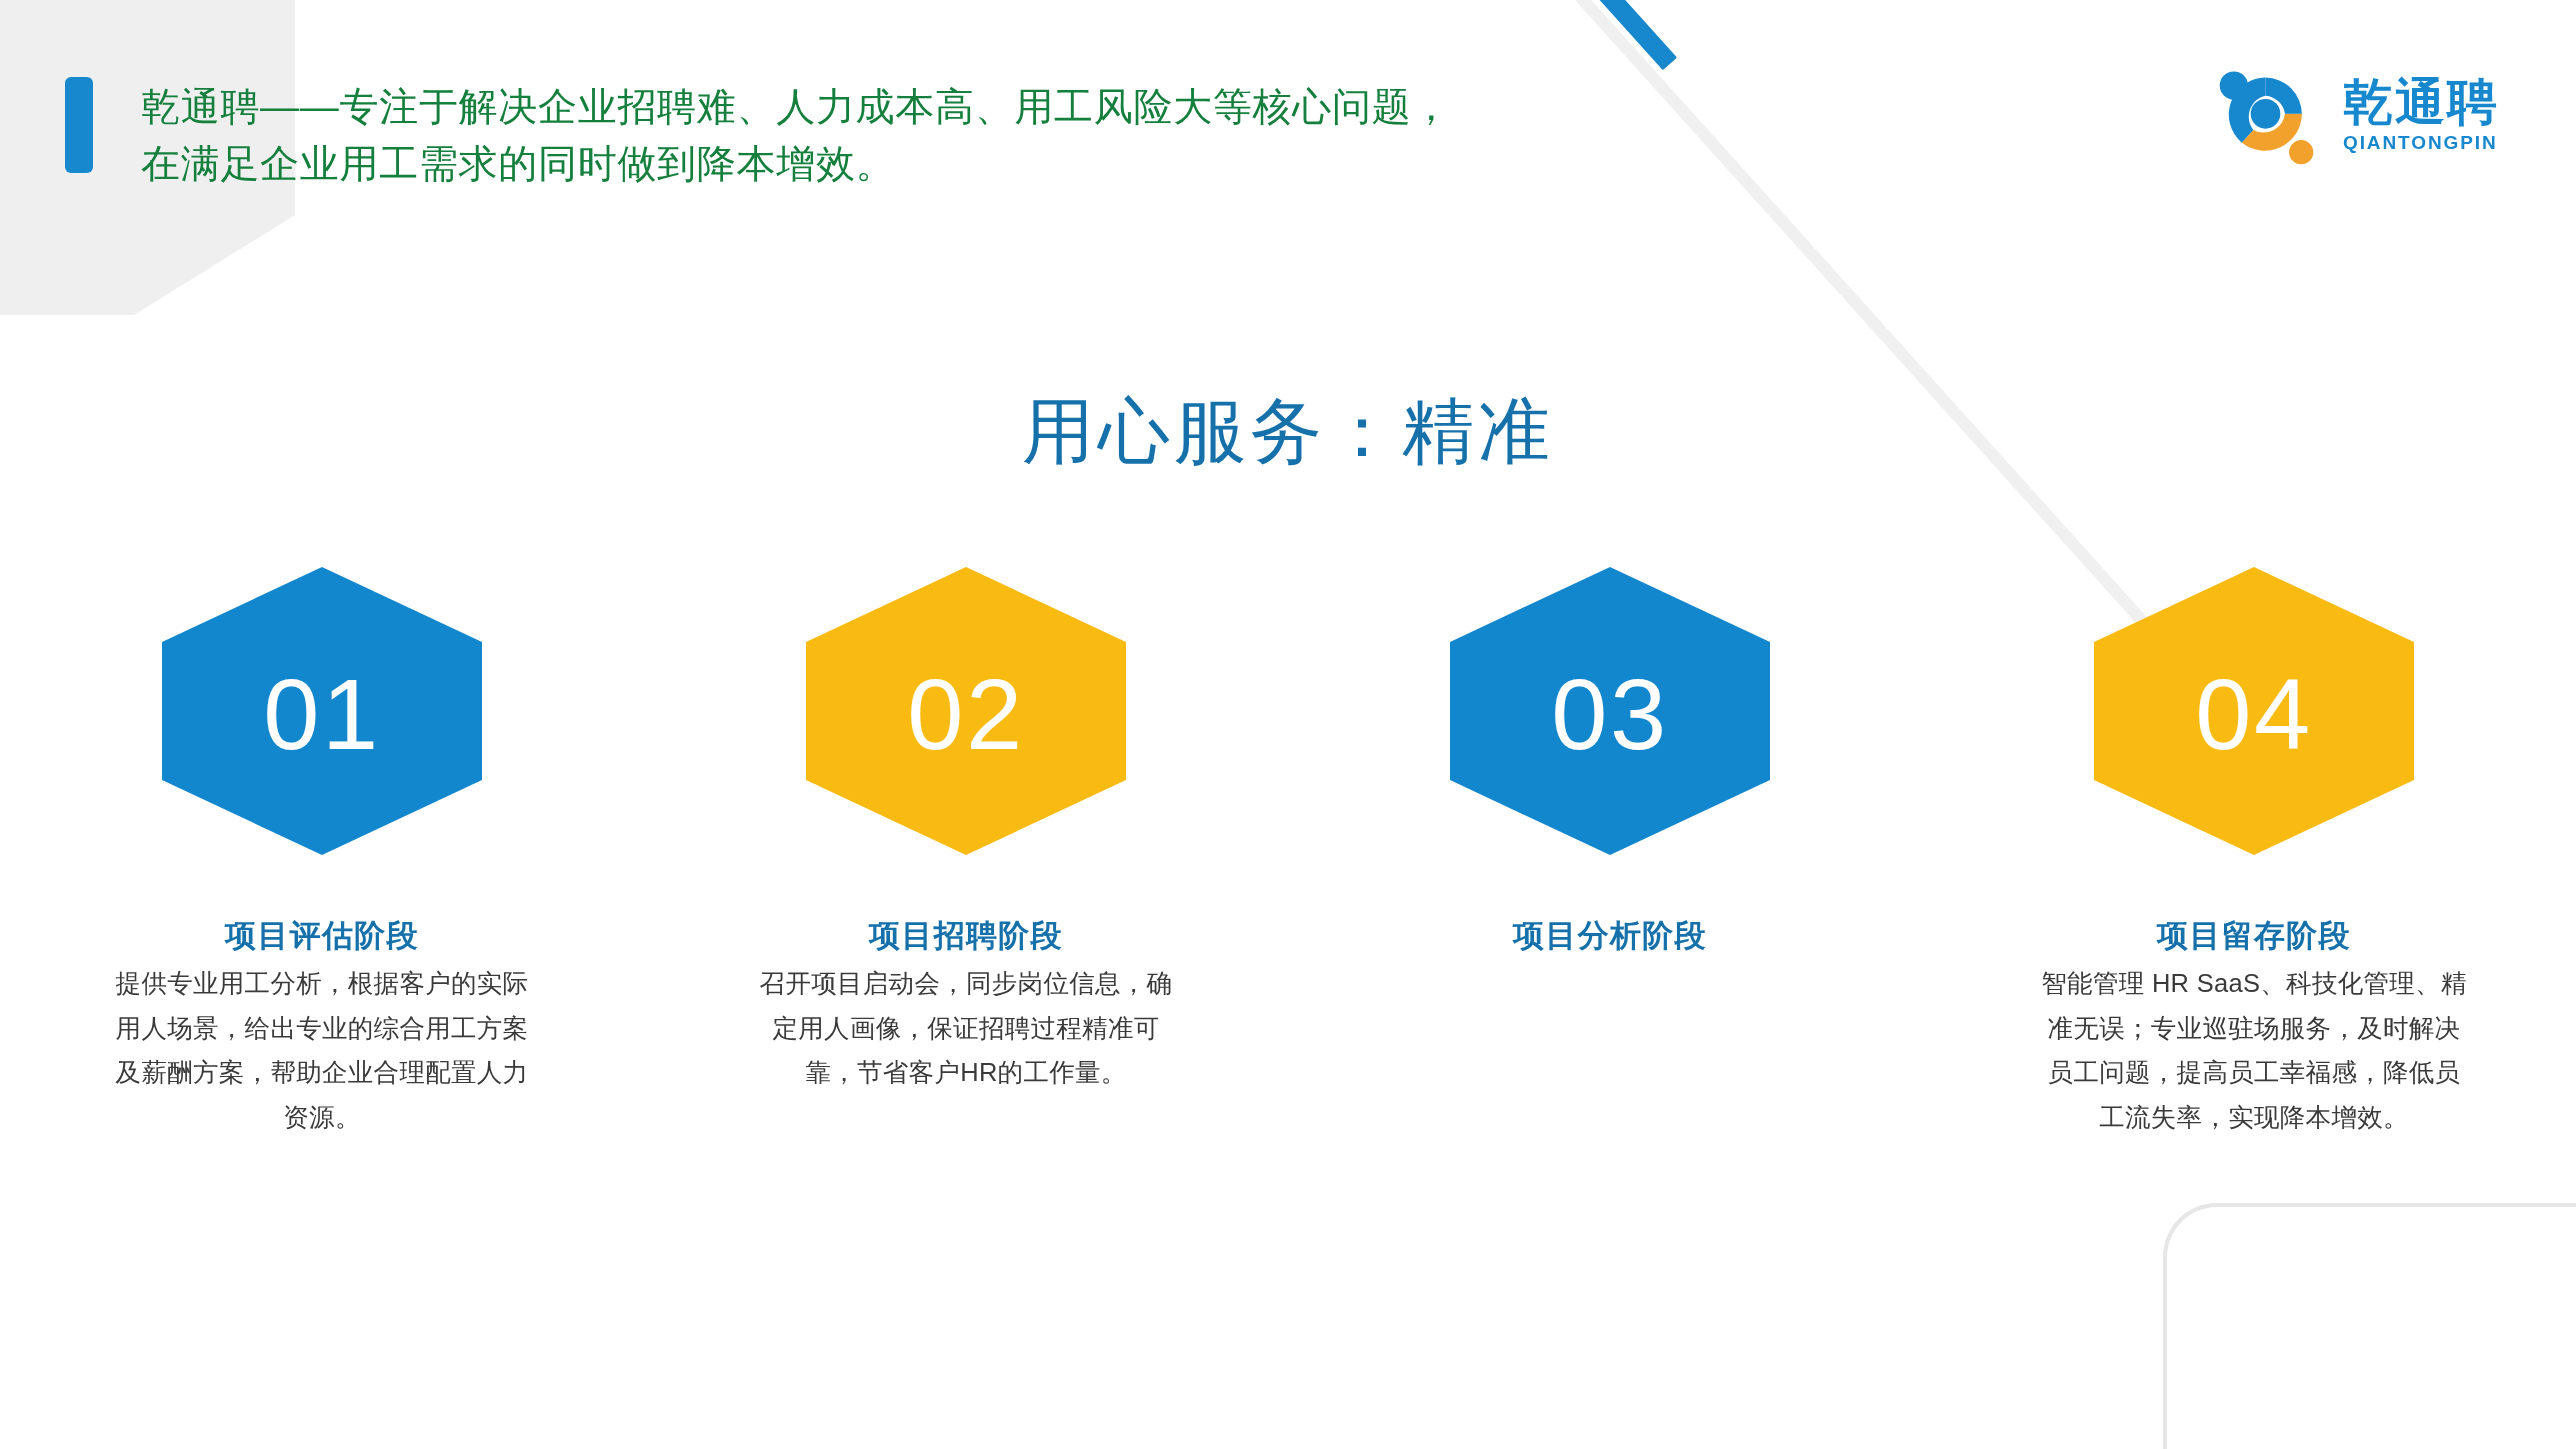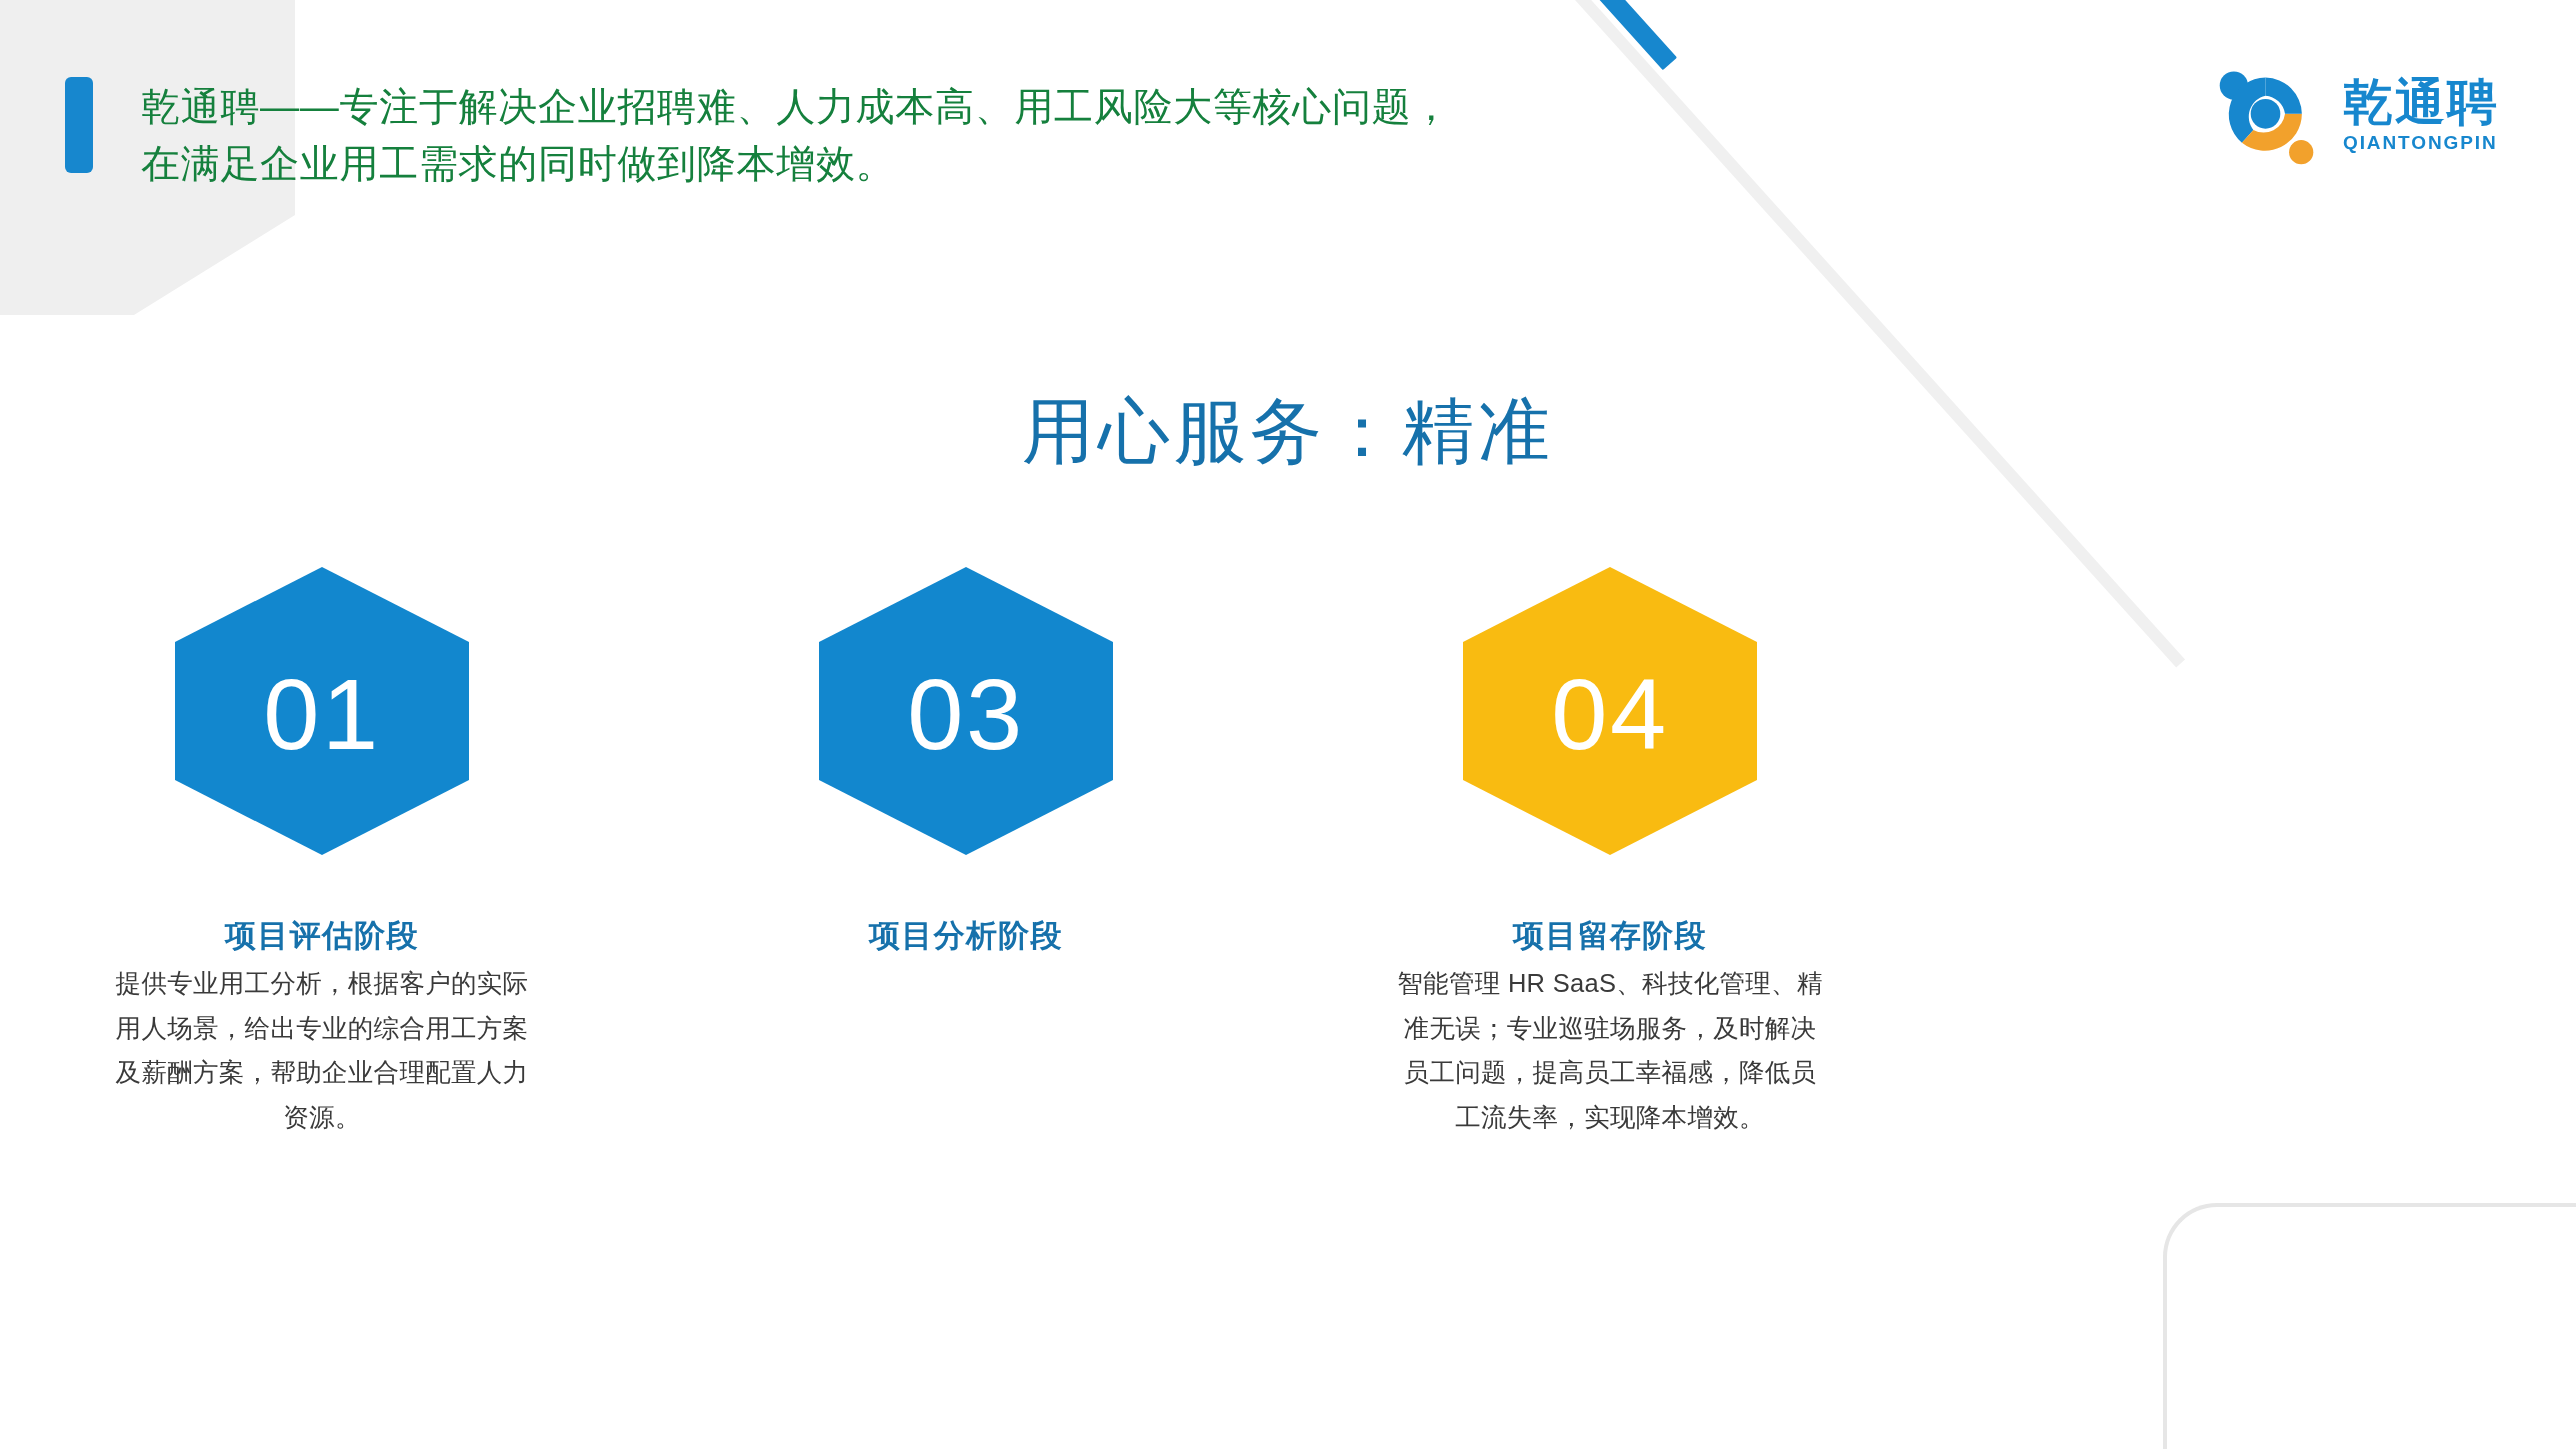--- a/index.html
+++ b/index.html
@@ -88,21 +88,21 @@
   
   .cards{
     position:absolute;left:0;top:567px;width:100%;height:738px;
     display:flex;z-index:3;
   }
   .card{
     width:25%;
     display:flex;flex-direction:column;align-items:center;
   }
   .hex{
-    width:294px;height:288px;position:relative;
+    width:320px;height:288px;position:relative;
     clip-path:polygon(50% 0%,100% 26%,100% 74%,50% 100%,0% 74%,0% 26%);
     display:flex;align-items:center;justify-content:center;
     margin-bottom:0px;
   }
   .hex-blue{background:#1287ce;}
   .hex-gold{background:#f9bb11;}
   .hex-num{
     color:#ffffff;font-size:101px;font-weight:300;
     letter-spacing:2.7px;line-height:1;
     transform:translateY(2.7px);
@@ -157,20 +157,27 @@
 <div class="cards">
 
   <div class="card">
     <div class="hex hex-blue">
       <span class="hex-num">01</span>
     </div>
     <div class="card-head">项目评估阶段</div>
     <div class="card-body">提供专业用工分析，根据客户的实际用人场景，给出专业的综合用工方案及薪酬方案，帮助企业合理配置人力资源。</div>
   </div>
 
+  <div class="card">
+    <div class="hex hex-gold">
+      <span class="hex-num">02</span>
+    </div>
+    <div class="card-head">项目招聘阶段</div>
+    <div class="card-body">召开项目启动会，同步岗位信息，确定用人画像，保证招聘过程精准可靠，节省客户HR的工作量。</div>
+  </div>
 
   <div class="card">
     <div class="hex hex-blue">
       <span class="hex-num">03</span>
     </div>
     <div class="card-head">项目分析阶段</div>
   </div>
 
   <div class="card">
     <div class="hex hex-gold">

